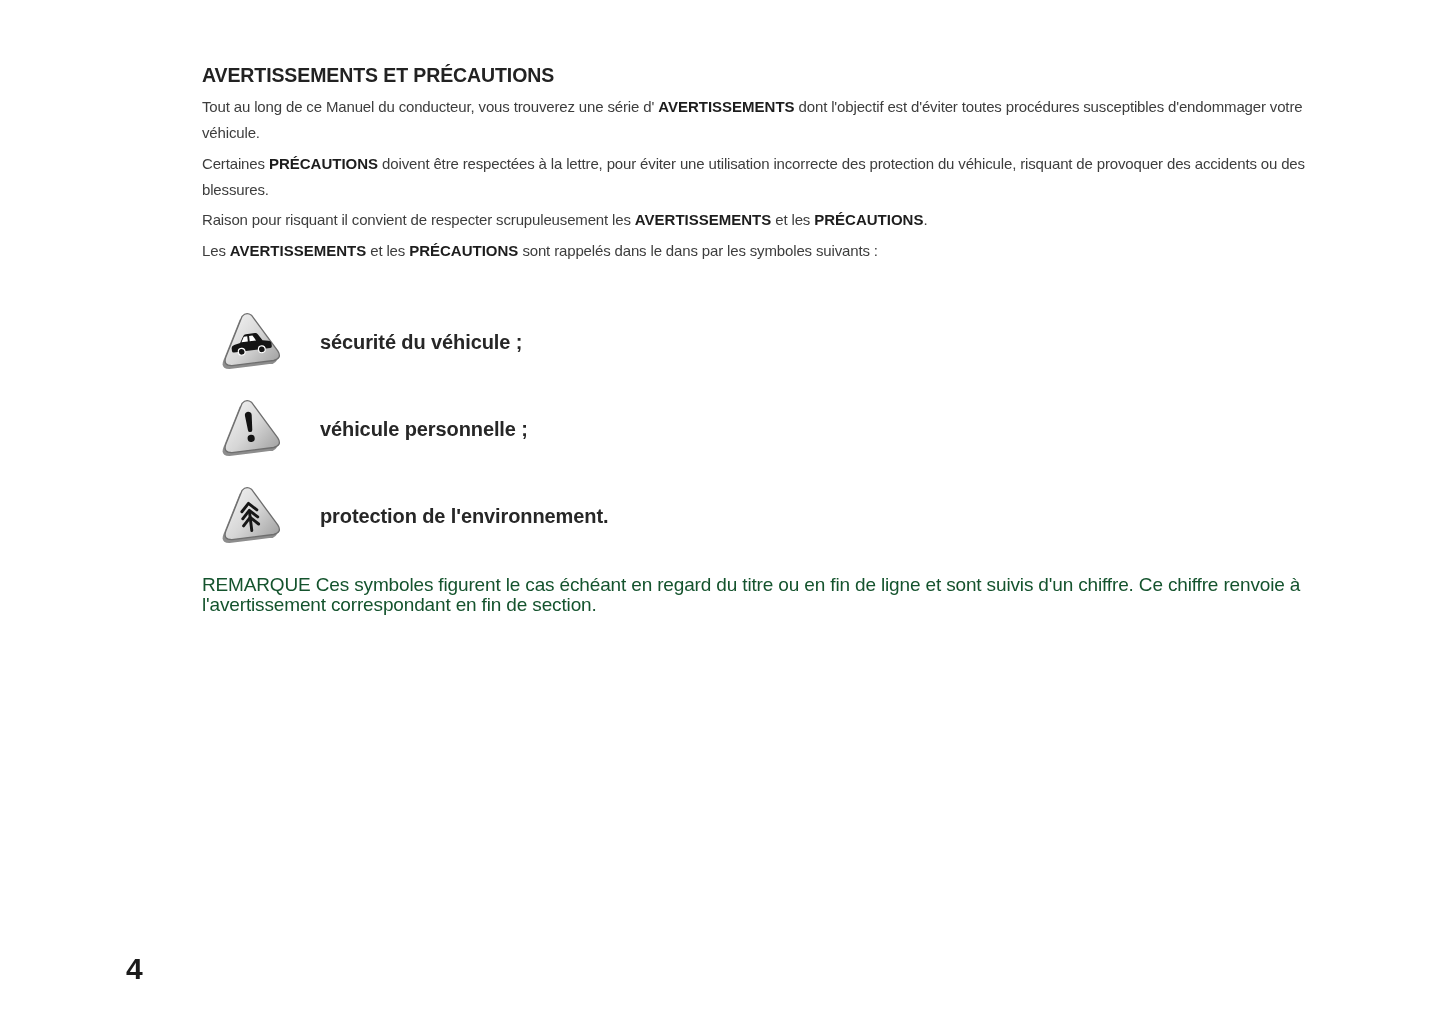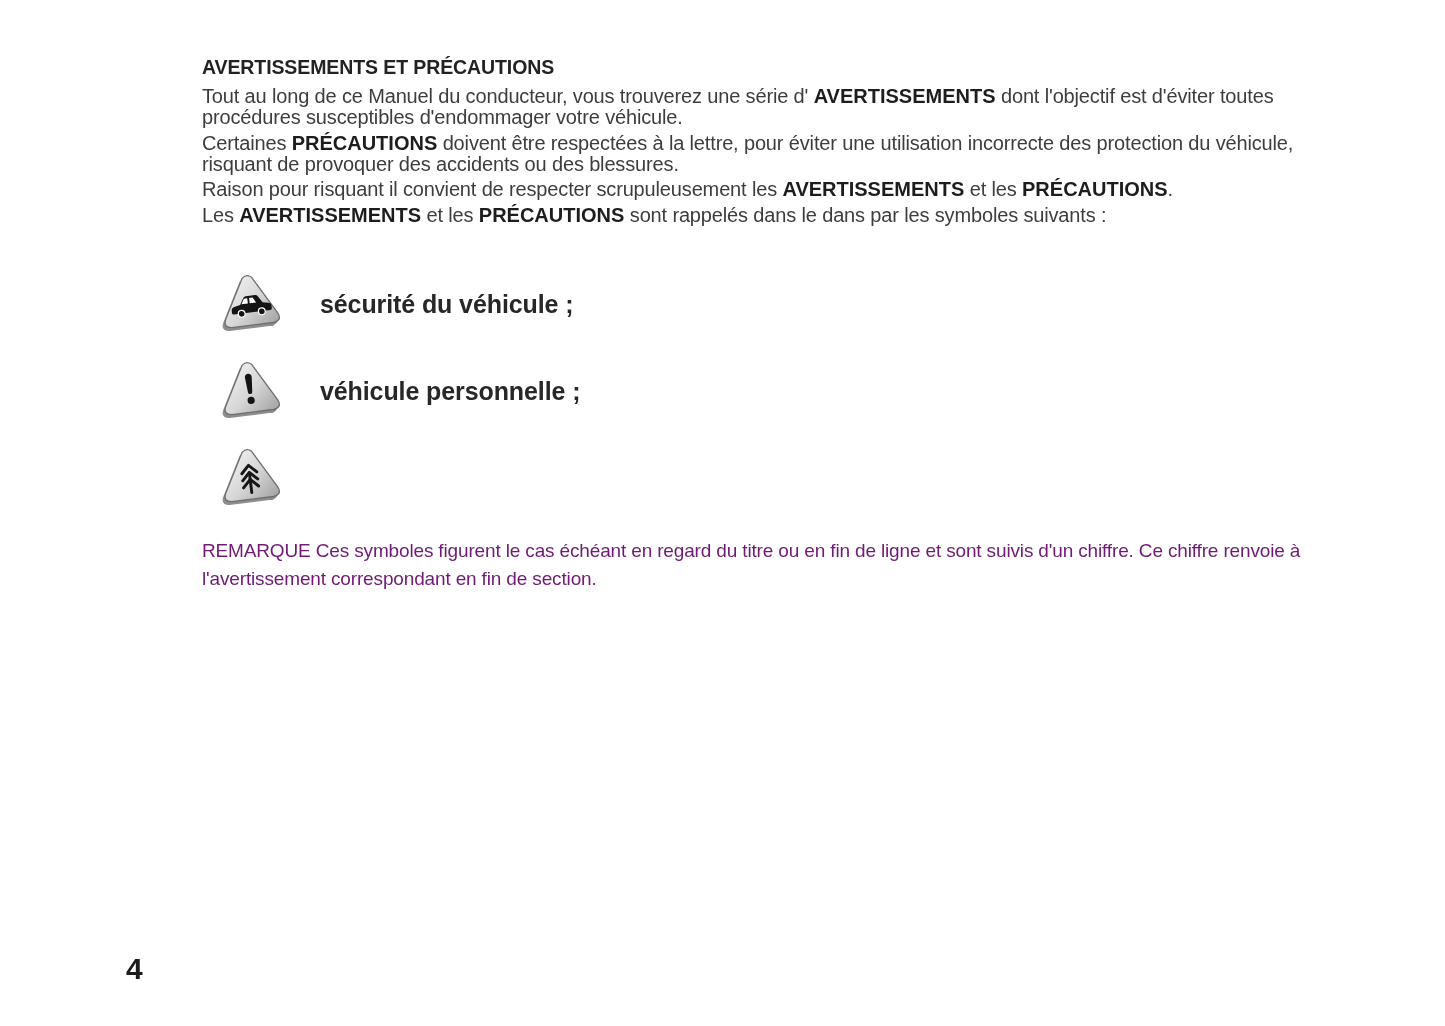--- a/index.html
+++ b/index.html
@@ -13,35 +13,35 @@
   }
   .page {
     position: relative;
     width: 1445px;
     height: 1026px;
     background: #ffffff;
   }
   .content {
     position: absolute;
     left: 202px;
-    top: 55px;
+    top: 63px;
     width: 1130px;
   }
   h1.title {
     font-size: 19.5px;
     font-weight: bold;
     color: #222222;
     letter-spacing: -0.1px;
     margin: 0 0 7px 0;
     line-height: 24px;
   }
   .paras p {
     margin: 0 0 4.5px 0;
-    font-size: 20px;
-    line-height: 21px;
+    font-size: 15px;
+    line-height: 26px;
     color: #3d3d3d;
     letter-spacing: -0.15px;
   }
   .paras p b {
     color: #1d1d1d;
     letter-spacing: 0;
   }
   .symbols {
     margin-top: 45px;
   }
@@ -59,31 +59,31 @@
     display: flex;
     align-items: center;
     justify-content: center;
   }
   .symbol-row .icon-box svg {
     width: 68px;
     height: 68px;
     transform: rotate(-7deg);
   }
   .symbol-label {
-    font-size: 25px;
+    font-size: 20px;
     font-weight: bold;
     color: #272727;
     margin-left: 36px;
     letter-spacing: -0.1px;
   }
   .note {
     margin: 25px 0 11px 0;
     font-size: 19px;
-    line-height: 28px;
-    color: #701a75;
+    line-height: 20px;
+    color: #14532d;
     letter-spacing: -0.15px;
   }
   .page-number {
     position: absolute;
     left: 126px;
     top: 952px;
     font-size: 30px;
     font-weight: bold;
     color: #1b1b1b;
   }
@@ -164,20 +164,21 @@
             <path d="M31 8 Q36 3.5 41 8 L64 49 Q68 57.5 58.5 58.5 L14 58.5 Q4.5 57.5 8.5 49 Z" transform="translate(-3,3.2)" fill="#8d8d8d"></path>
             <path d="M31 8 Q36 3.5 41 8 L64 49 Q68 57.5 58.5 58.5 L14 58.5 Q4.5 57.5 8.5 49 Z" fill="url(#triGrad3)" stroke="#6e6e6e" stroke-width="1.4"></path>
             <g stroke="#161616" stroke-width="3.1" fill="none" stroke-linecap="round" stroke-linejoin="round">
               <path d="M28 30.5 L36 22.5 L44 30.5"></path>
               <path d="M28 38 L36 30 L44 38"></path>
               <path d="M28 45.5 L36 37.5 L44 45.5"></path>
               <path d="M36 31 L36 51.5"></path>
             </g>
           </svg>
         </span>
+        <span class="symbol-label">protection de l'environnement.</span>
       </div>
 
     </div>
 
     <p class="note">REMARQUE Ces symboles figurent le cas échéant en regard du titre ou en fin de ligne et sont suivis d'un chiffre. Ce chiffre renvoie à l'avertissement correspondant en fin de section.</p>
 
   </div>
 
   <div class="page-number">4</div>
 

